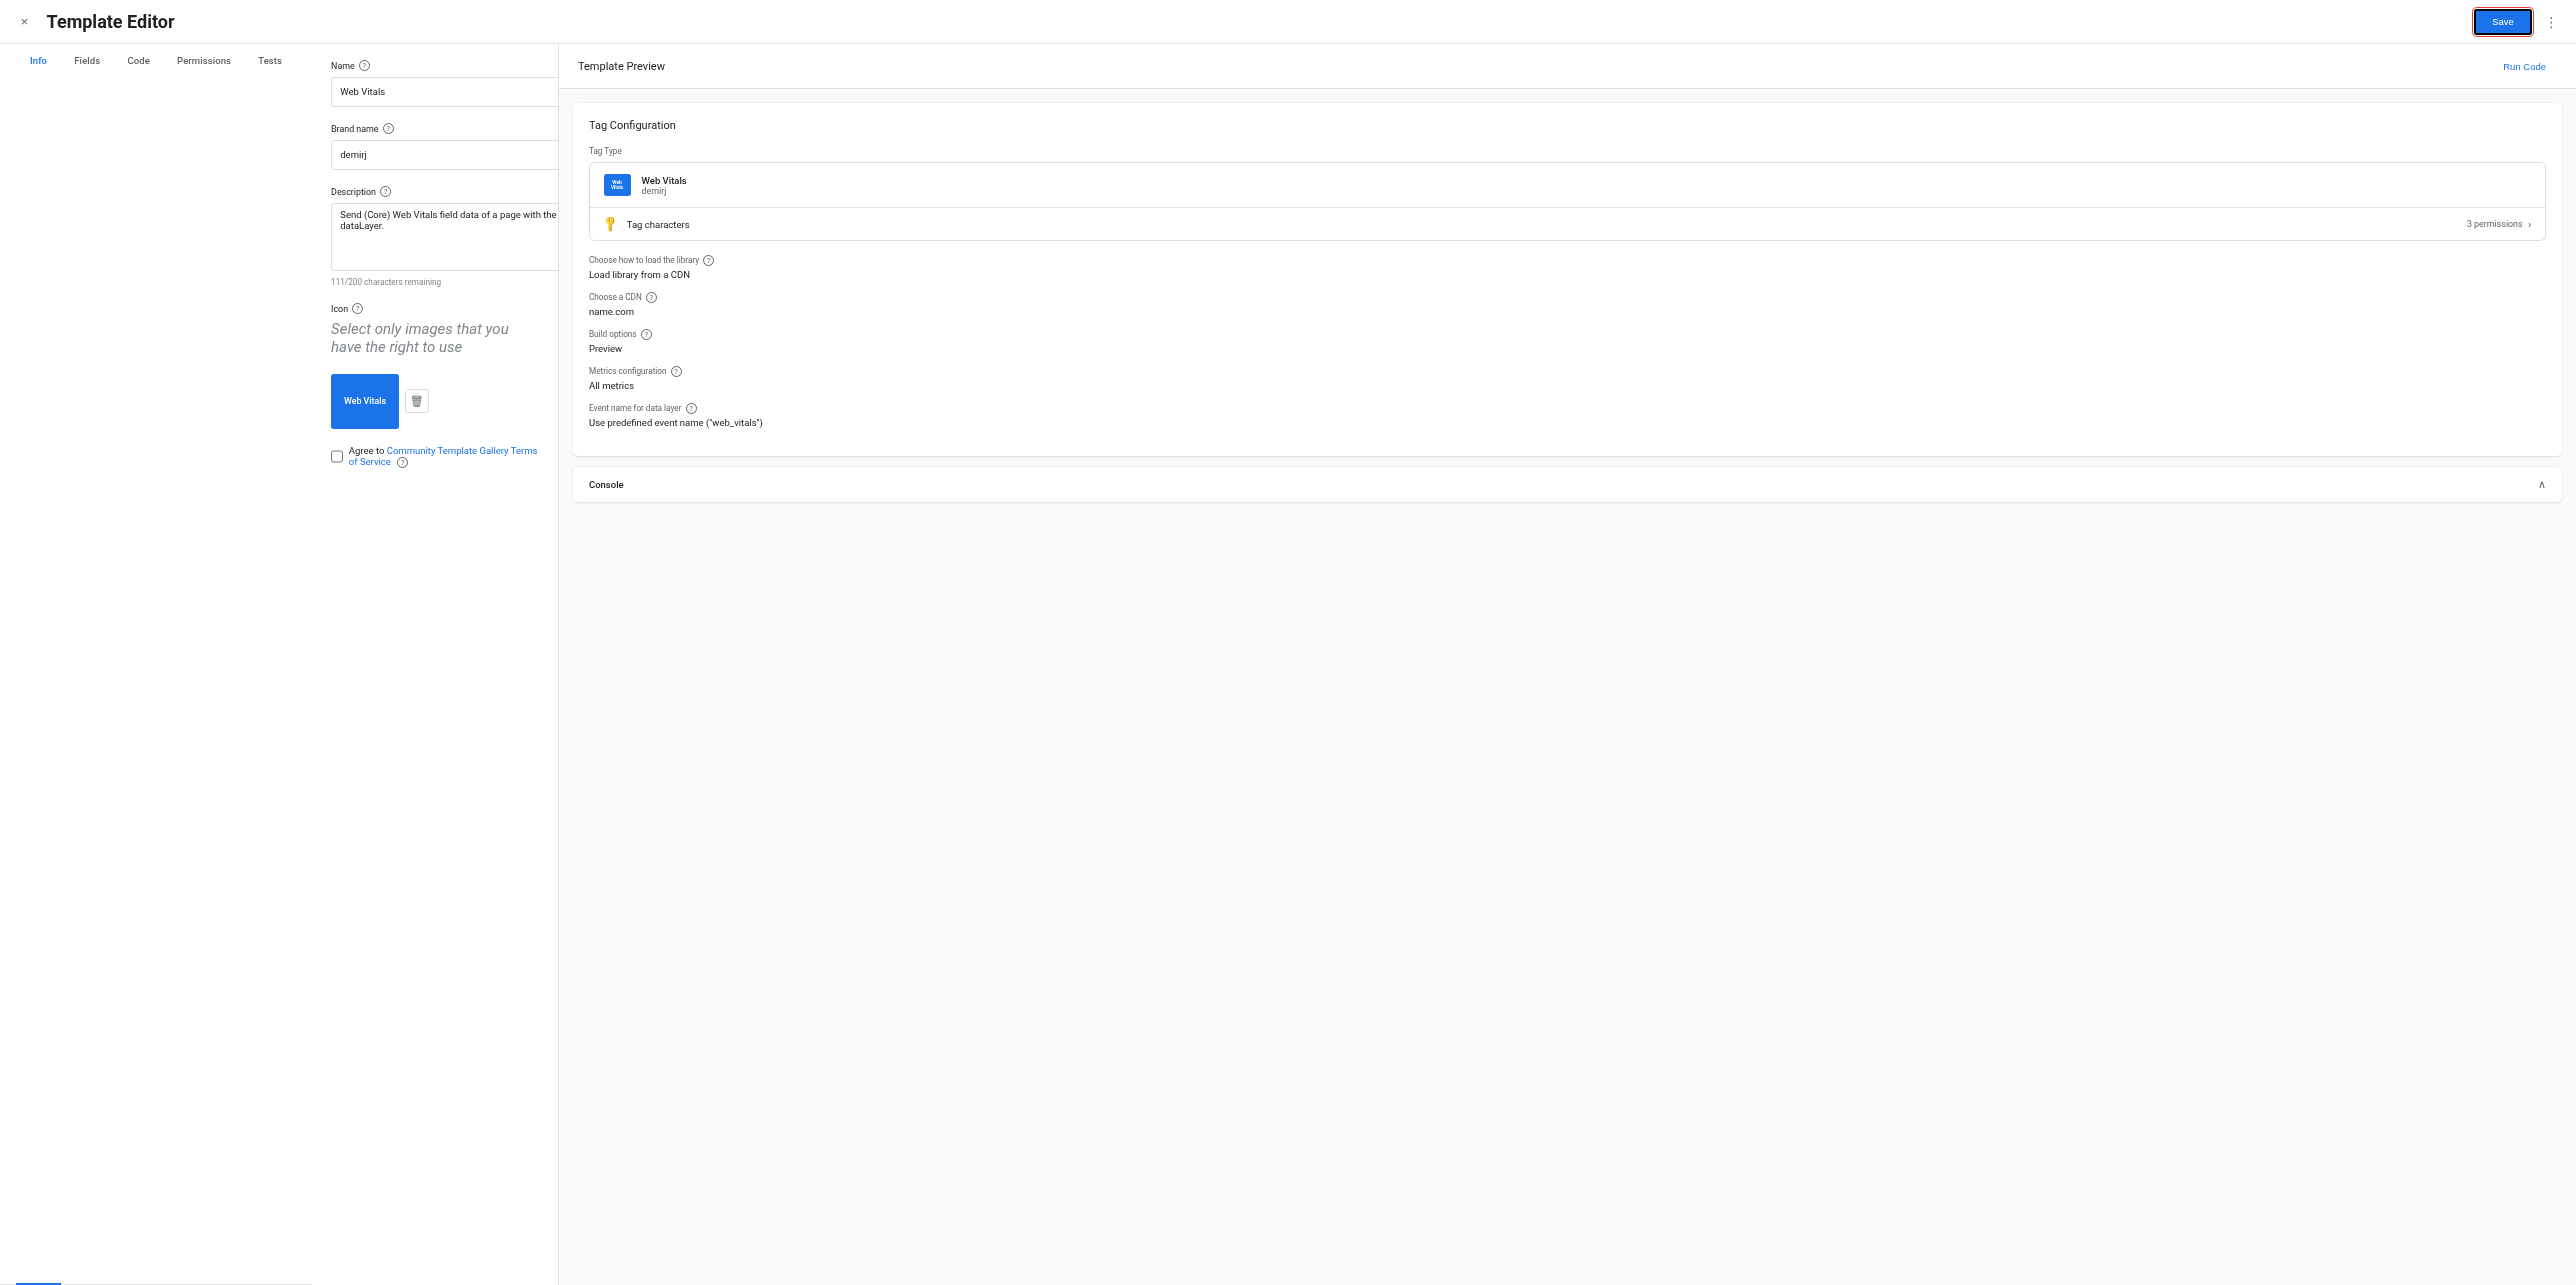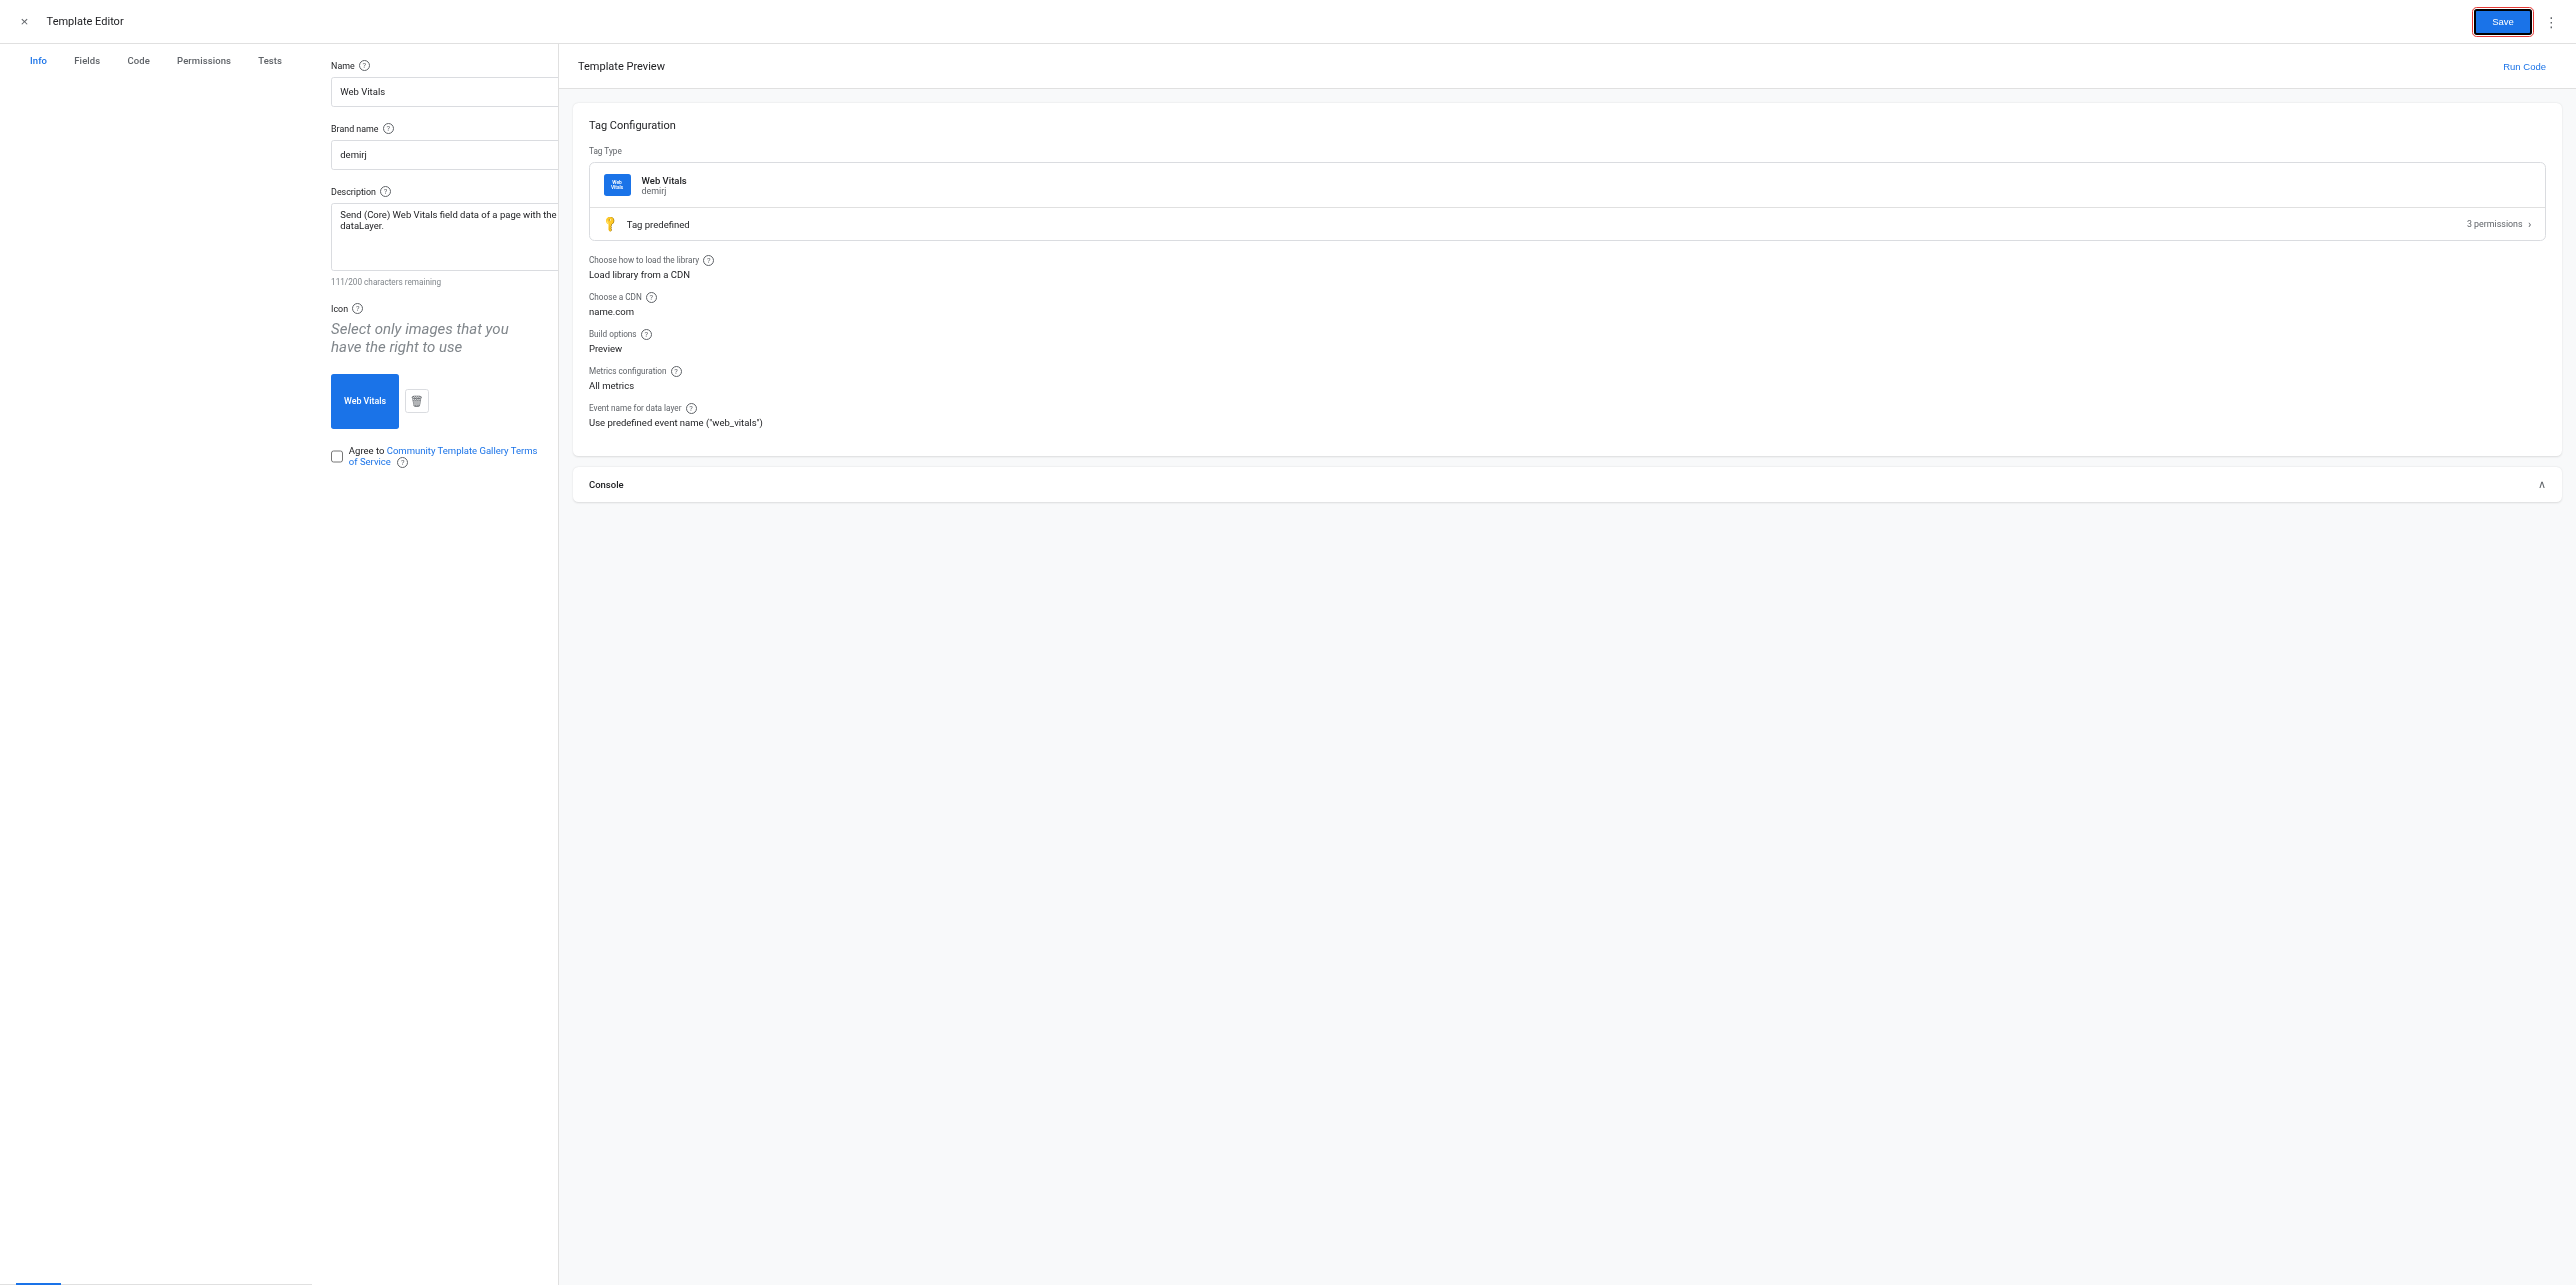--- a/index.html
+++ b/index.html
@@ -27,22 +27,22 @@
       display: flex;
       align-items: center;
       justify-content: center;
       border: none;
       background: none;
       font-size: 13.6px;
       color: #5f6368;
       border-radius: 50%;
     }
     .app-title {
-      font-size: 11px;
-      font-weight: 400;
+      font-size: 18px;
+      font-weight: 700;
       color: #202124;
     }
     .top-bar-right {
       display: flex;
       align-items: center;
       gap: 8.2px;
     }
     .save-btn {
       background: #1a73e8;
       color: #fff;
@@ -517,21 +517,21 @@
               <span style="font-size:4.8px; font-weight:600; line-height:1.2;">Web<br>Vitals</span>
             </div>
             <div class="tag-type-info">
               <div class="tag-type-name">Web Vitals</div>
               <div class="tag-type-brand">demirj</div>
             </div>
           </div>
 
           <div class="tag-permissions-row">
             <span class="key-icon">🔑</span>
-            <span class="permissions-label">Tag predefined</span>
+            <span class="permissions-label">Tag characters</span>
             <span class="permissions-count">3 permissions</span>
             <span class="chevron-icon">›</span>
           </div>
         </div>
 
         <div class="config-details">
 
           <div class="config-row">
             <div class="config-field-label">
               <span>Choose how to load the library</span>

